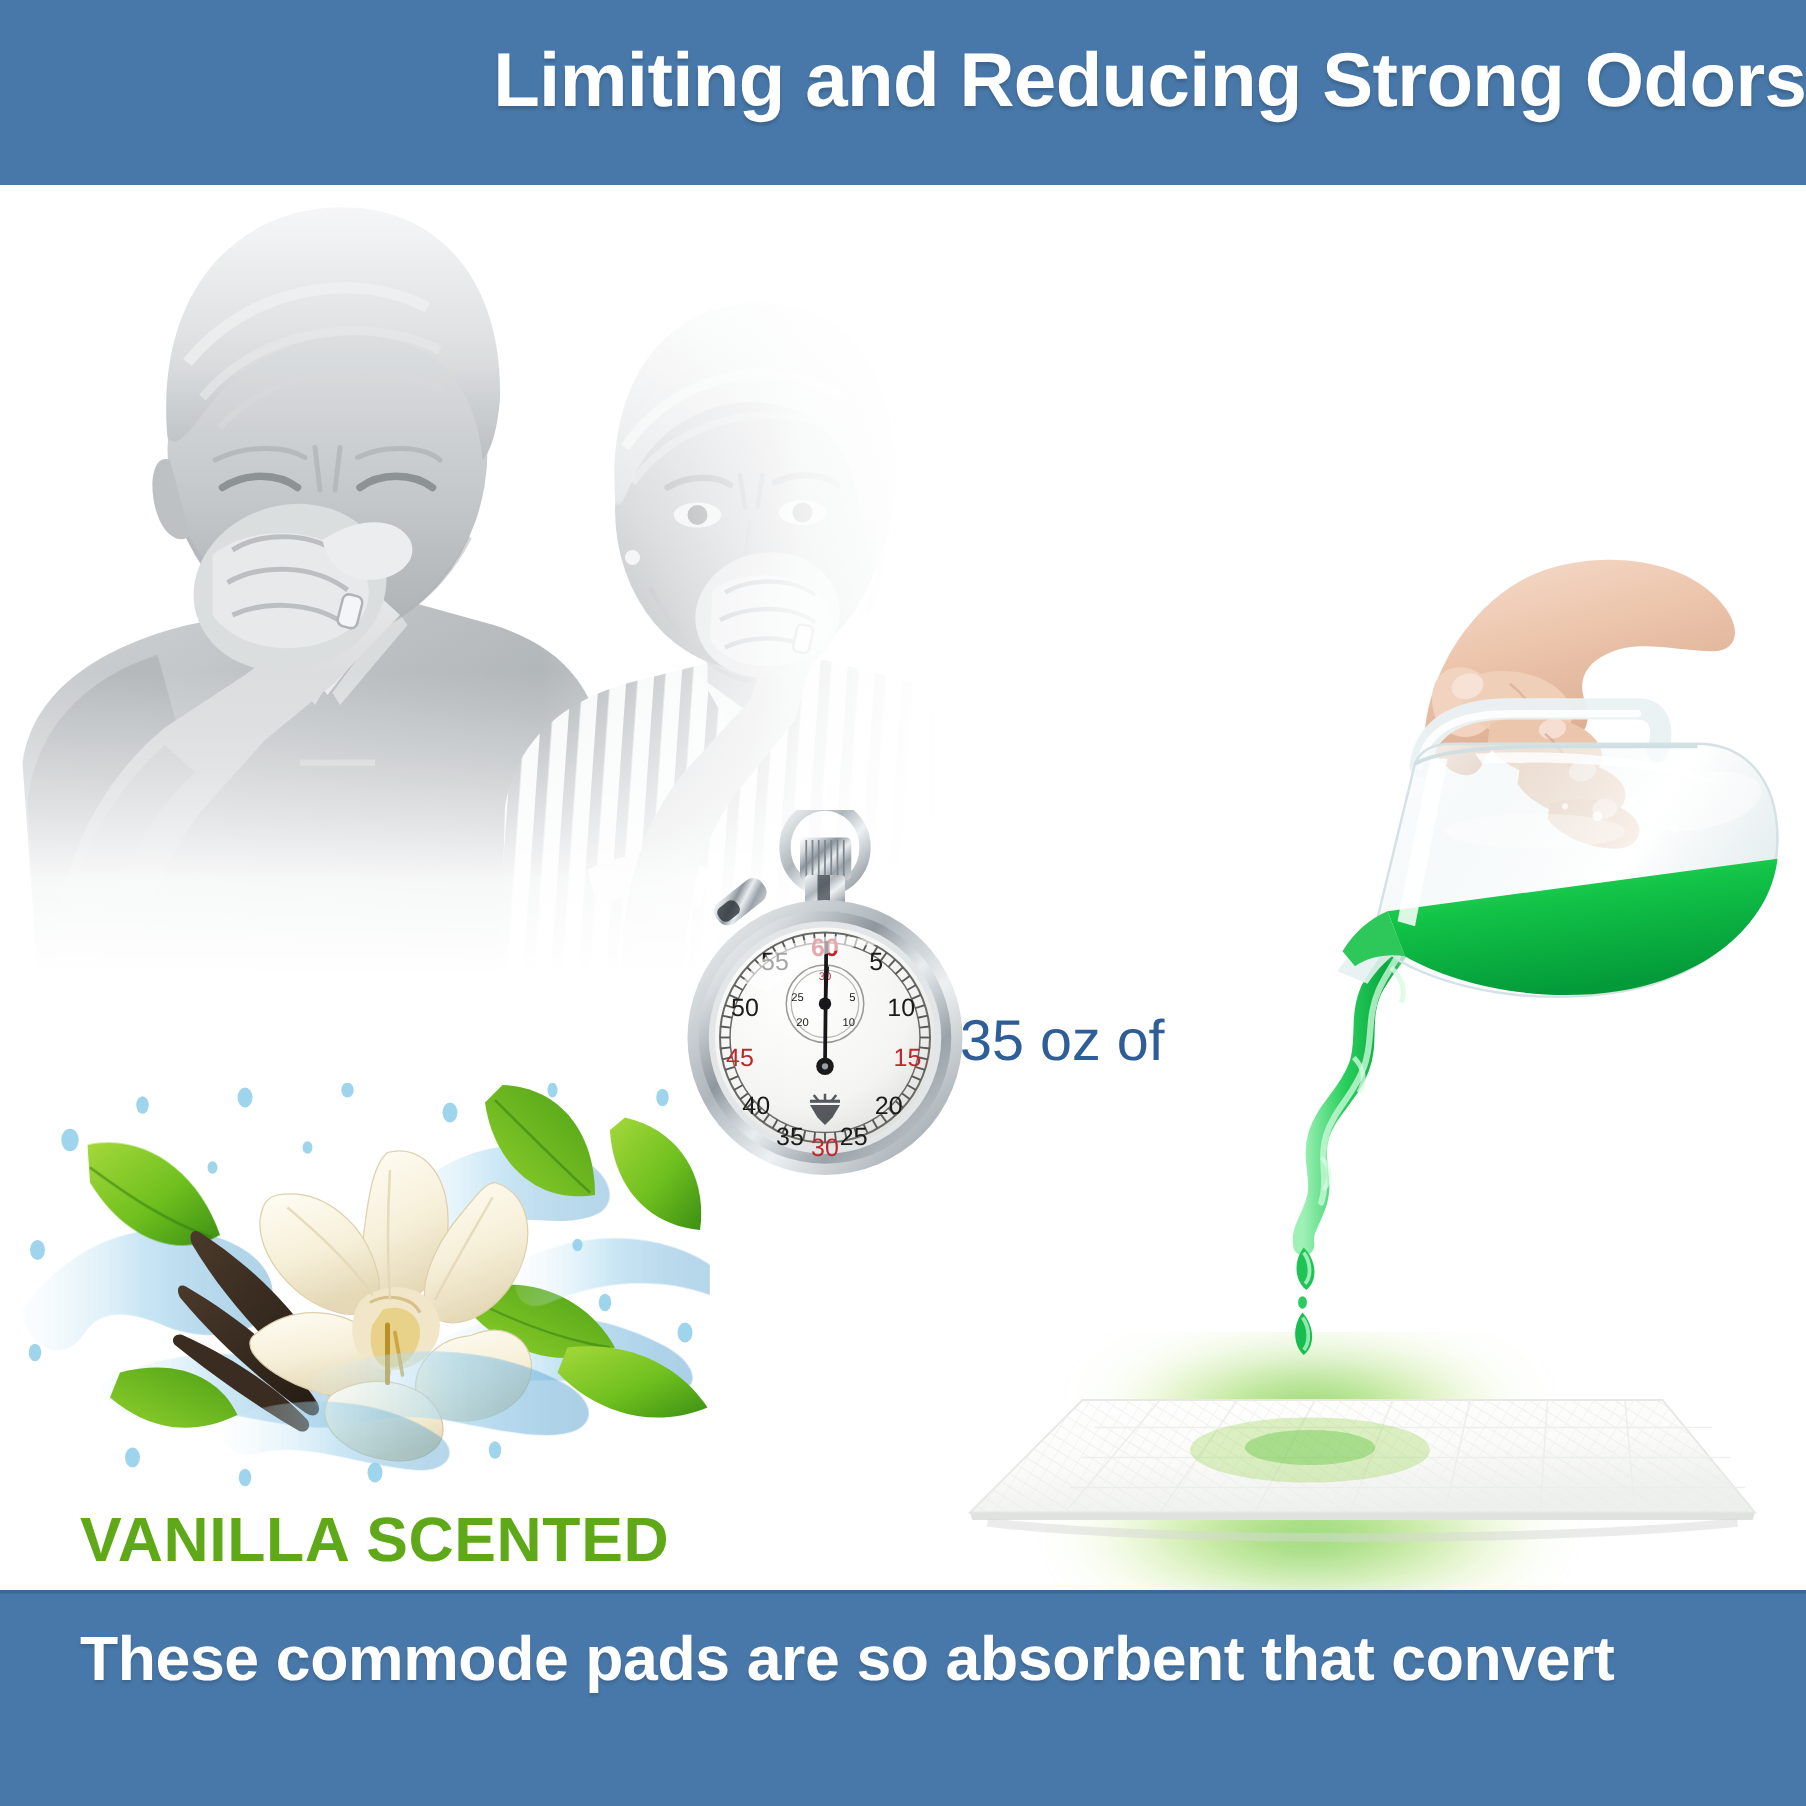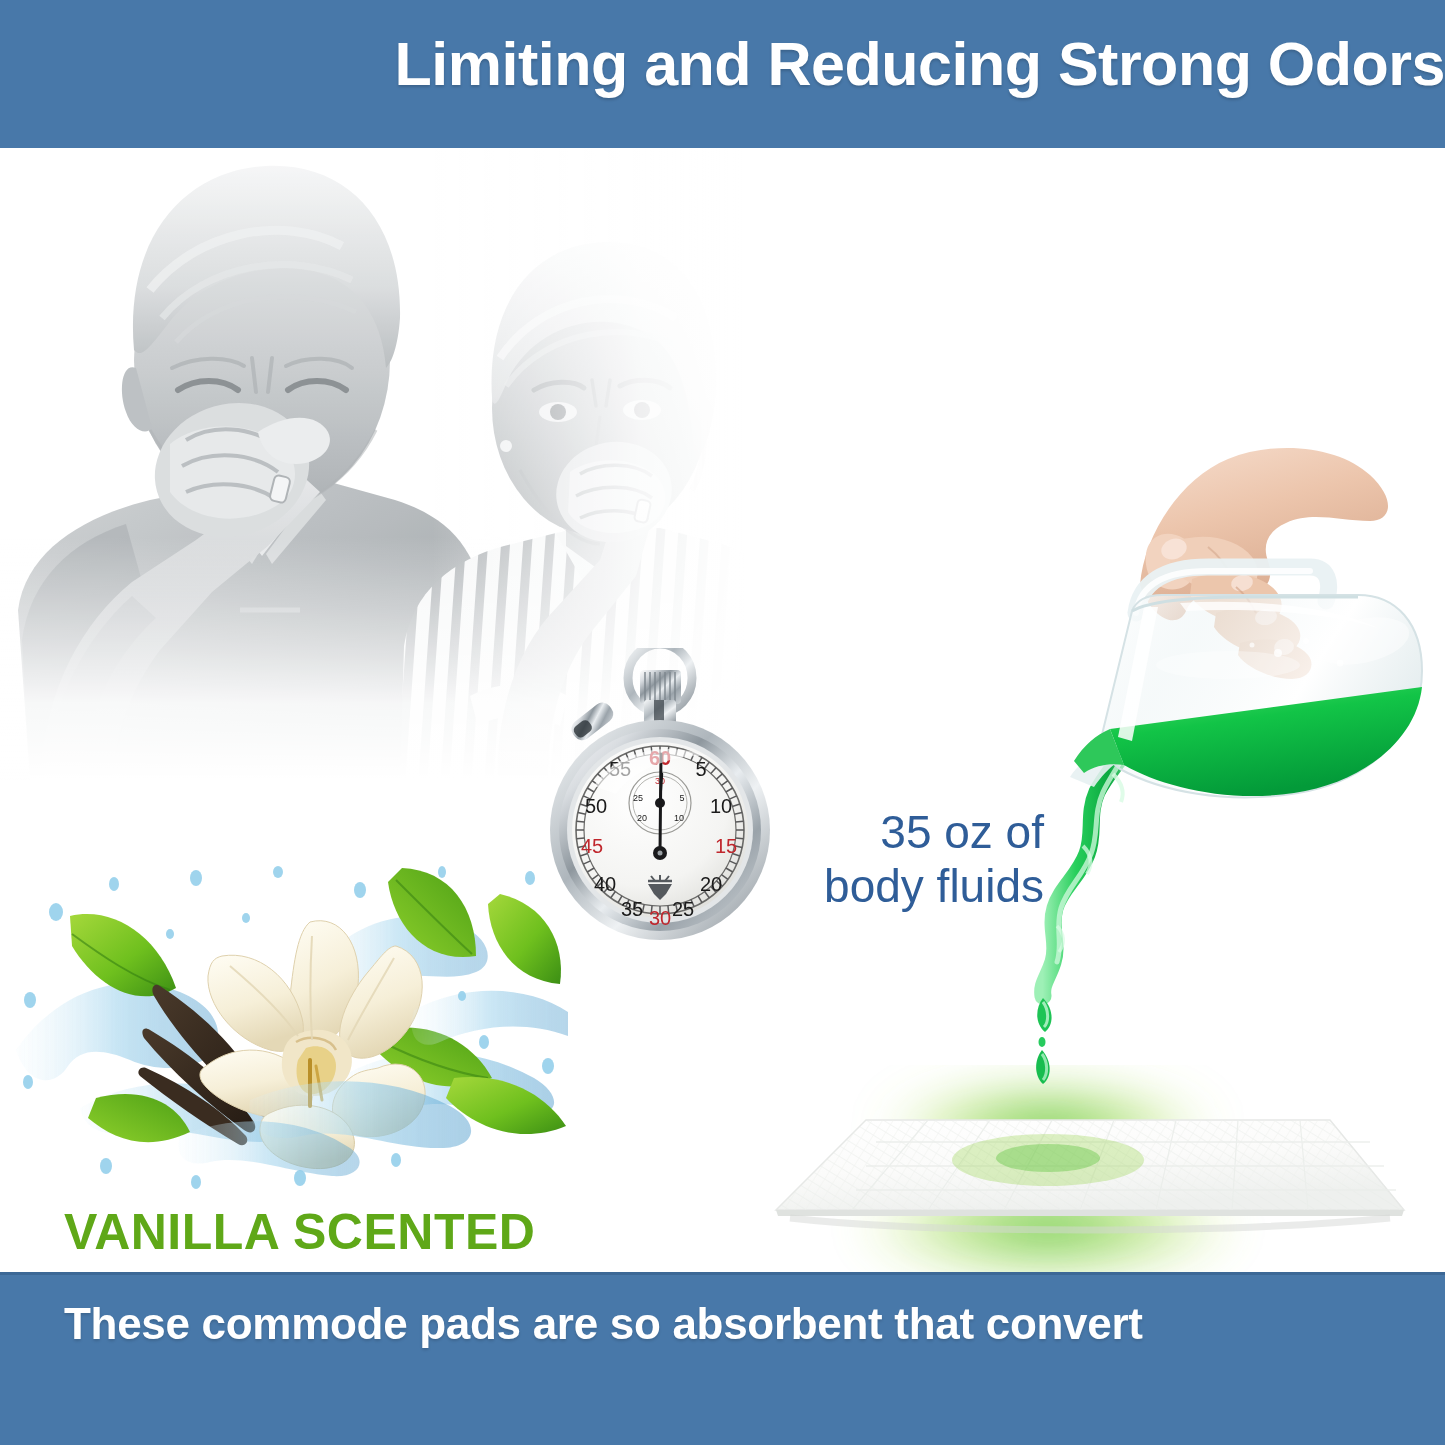--- a/index.html
+++ b/index.html
@@ -34,21 +34,21 @@
   
   .bottom-banner{
     position:absolute;left:0;bottom:0;width:1445px;height:170px;
     background:#4878a9;
     border-top:3px solid #3c6896;
     z-index:40;
   }
   .bottom-banner-text{
     position:absolute;left:64px;top:22px;width:1330px;
     color:#ffffff;
-    font-size:44px;
+    font-size:50px;
     font-weight:bold;
     line-height:1.22;
     letter-spacing:-0.3px;
     text-shadow:0 2px 3px rgba(0,0,0,.15);
   }
   .bottom-banner-text .ln{display:block;}
 
   
   .couple{
     position:absolute;left:0px;top:140px;width:745px;height:640px;
@@ -101,21 +101,21 @@
     white-space:nowrap;
   }
 
   
   .claim{
     position:absolute;left:768px;top:806px;width:276px;
     color:#2f5d98;
     font-size:46px;
     font-weight:normal;
     line-height:1.17;
-    text-align:right;
+    text-align:left;
     z-index:30;
   }
   .claim .ln{display:block;white-space:nowrap;}
 </style>
 </head>
 <body>
 
 <div id="stage">
 
   <div class="couple">
@@ -550,21 +550,20 @@
         <path d="M116 233 L140 233" stroke="#3a3f45" stroke-width="2.5"></path>
         <path d="M119 228 L123 233 M128 227 L128 233 M137 228 L133 233" stroke="#3a3f45" stroke-width="2"></path>
       </g>
 
       <path d="M62 138 C82 104 134 92 176 108 C148 106 104 118 84 146 Z" fill="#ffffff" opacity=".6"></path>
     </svg>
   </div>
 
   <div class="claim">
     <span class="ln">35 oz of</span>
-    <span class="ln">body fluids</span>
   </div>
 
   <div class="pitcher-wrap">
     <svg viewBox="0 0 405 440" width="405" height="440">
       <defs>
         <linearGradient id="skin2" x1="0" y1="0" x2="0.4" y2="1">
           <stop offset="0%" stop-color="#f6ddcd"></stop>
           <stop offset="45%" stop-color="#ecc5ac"></stop>
           <stop offset="100%" stop-color="#d7a88c"></stop>
         </linearGradient>

